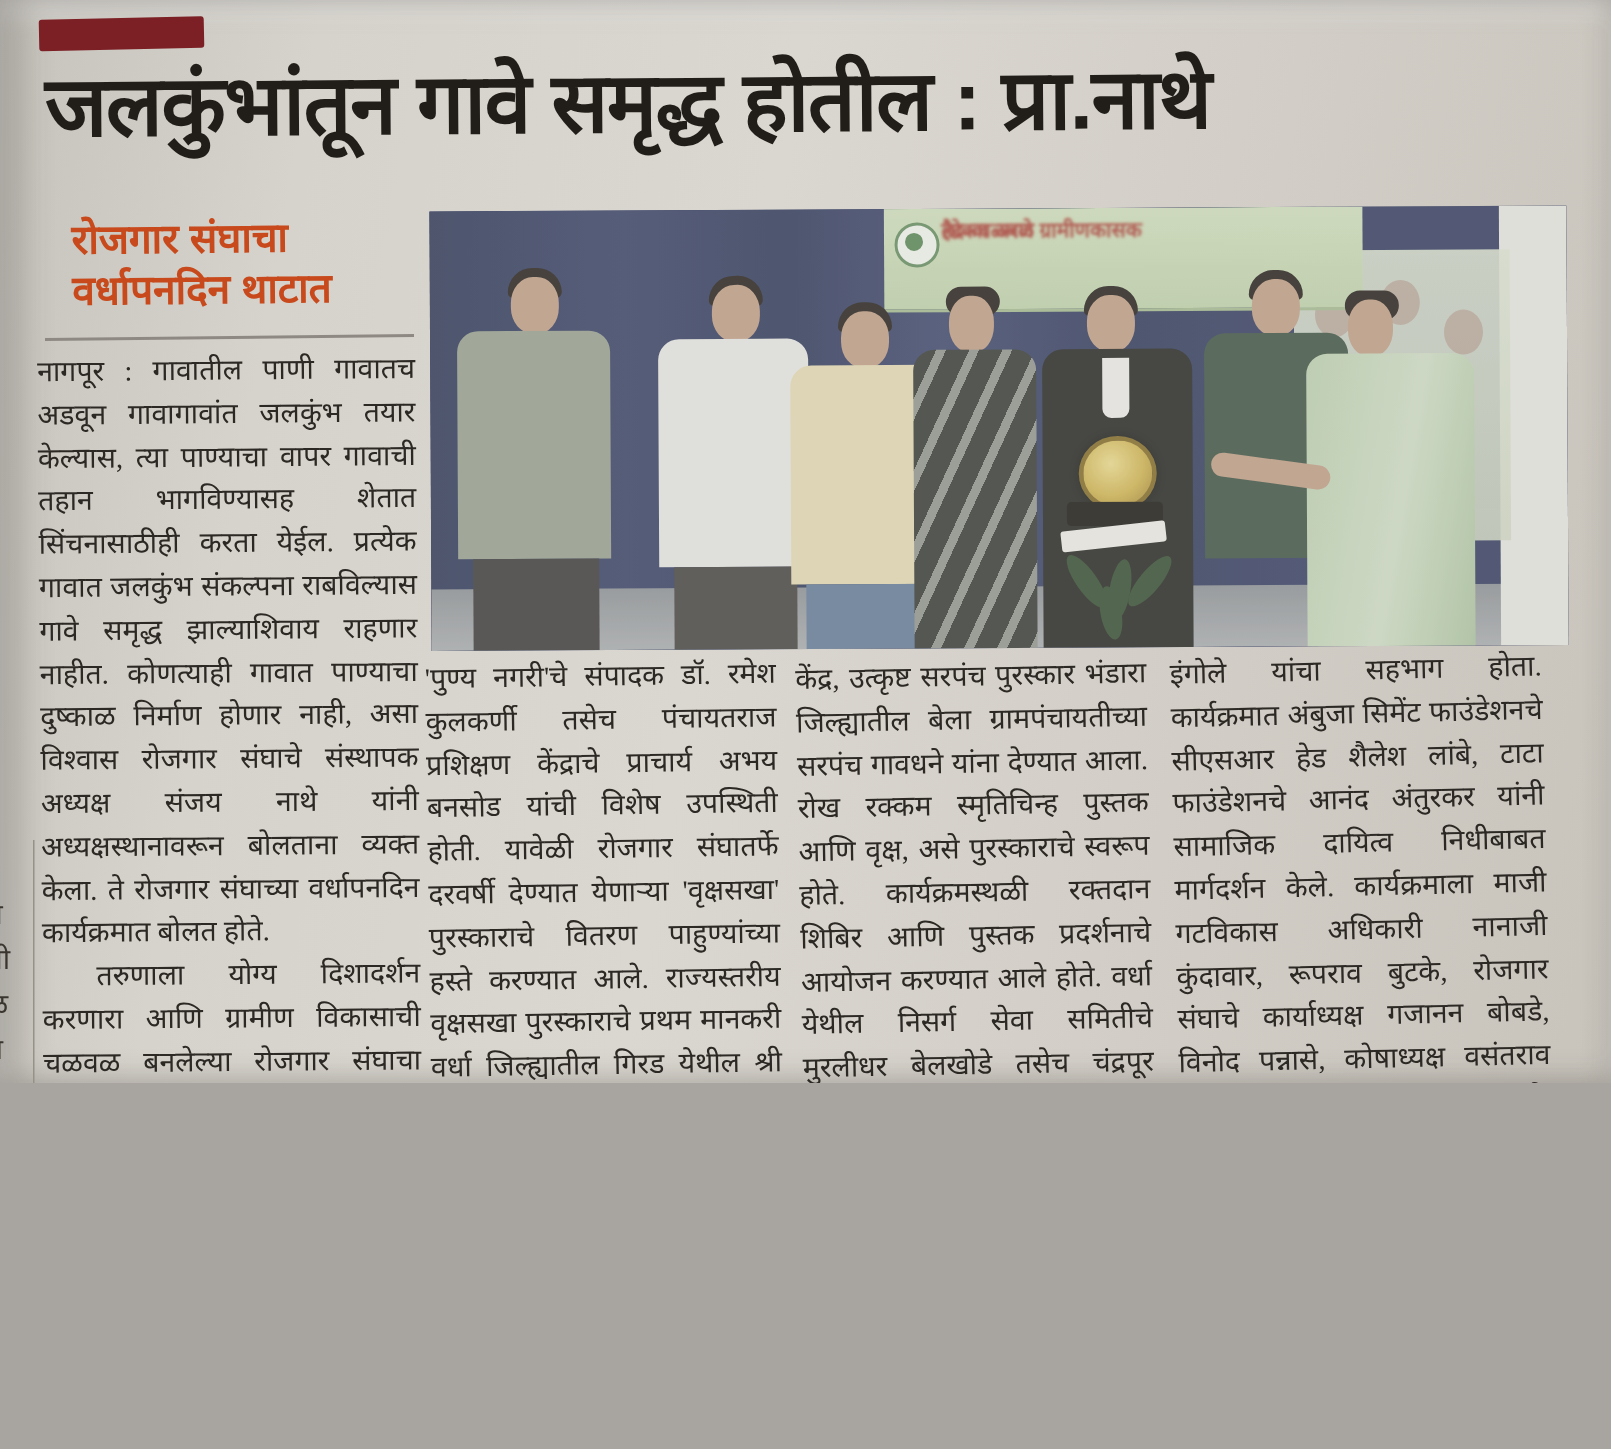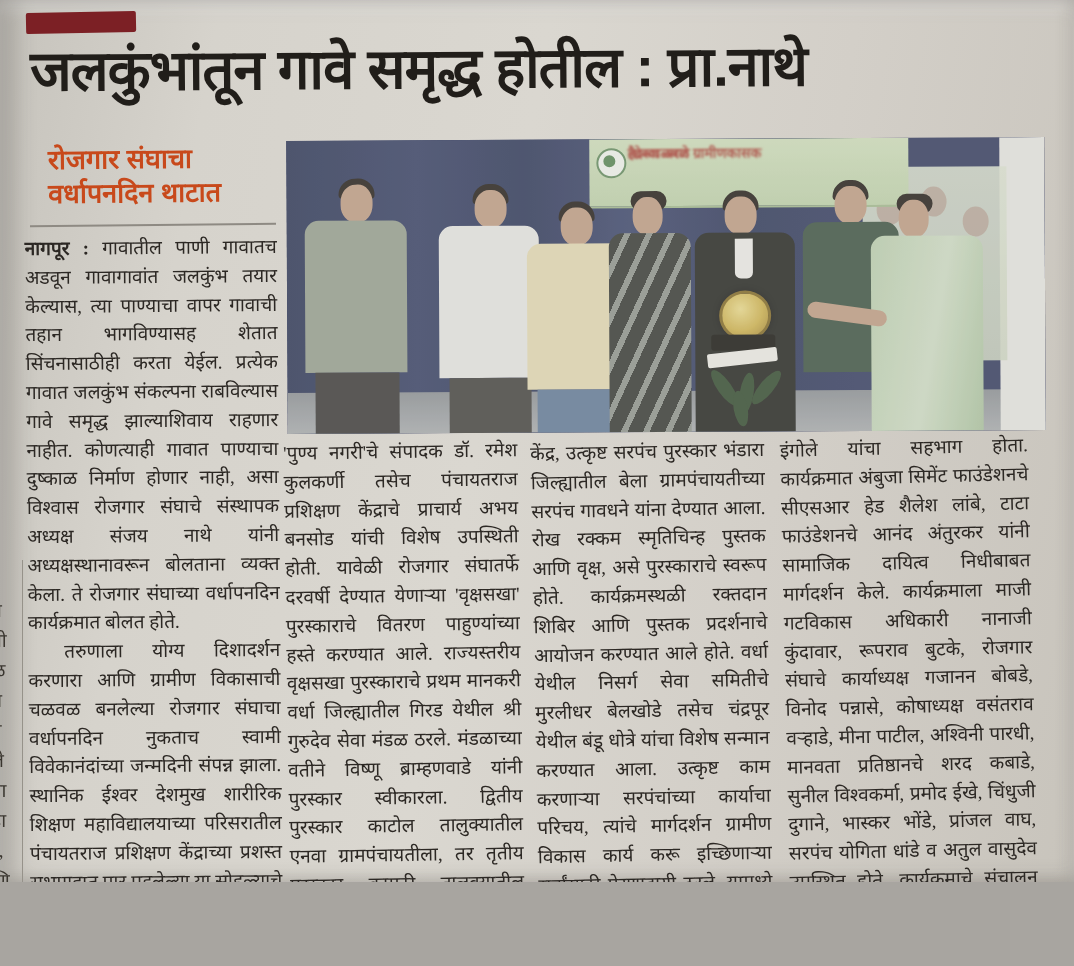--- a/index.html
+++ b/index.html
@@ -1,34 +1,34 @@
 <!DOCTYPE html>
 <html><head>
 <meta charset="utf-8">
 <style>
   html,body{margin:0;padding:0;background:#a8a5a0;}
-  .page{position:relative;width:1074px;height:882px;overflow:hidden;
+  .page{position:relative;width:1074px;height:722px;overflow:hidden;
     background:linear-gradient(100deg,#c6c3bc 0%,#d6d3cc 18%,#dad7d0 45%,#d3cfc8 70%,#c8c4bc 100%);
     font-family:"Liberation Serif",serif;color:#26231f;
     box-shadow:inset 14px 0 22px rgba(60,55,50,.25), inset -6px 0 14px rgba(60,55,50,.15), inset 0 10px 14px rgba(255,255,255,.4);}
   
   .maroon-bar{position:absolute;left:26px;top:12px;width:110px;height:21px;background:#7c2025;transform:rotate(-1.2deg);border-radius:2px;}
   .headline{position:absolute;left:30px;top:36px;width:1030px;margin:0;
     font-family:"Liberation Sans",sans-serif;font-weight:bold;font-size:56px;line-height:1.15;
     color:#211e1a;letter-spacing:-1px;transform:rotate(-.4deg);white-space:nowrap;}
   
   .subhead{position:absolute;left:48px;top:143px;width:220px;
     font-family:"Liberation Sans",sans-serif;font-weight:bold;font-size:27px;line-height:1.25;
     color:#c8491b;transform:rotate(-.6deg);}
   .subhead-rule{position:absolute;left:30px;top:224px;width:246px;border-top:2px solid #8e8a83;transform:rotate(-.6deg);}
   
   .col{position:absolute;font-size:19px;line-height:28.8px;text-align:justify;color:#2c2824;}
   .col p{margin:0;}
   .col p.indent{text-indent:36px;}
-  .dateline{font-weight:bold;margin-top:15px;}
+  .dateline{font-weight:normal;margin-top:15px;}
   .col1{left:28px;top:234px;width:252px;transform:rotate(-.5deg);}
   .col2{left:288px;top:438px;width:234px;transform:rotate(-.9deg);}
   .col3{left:536px;top:438px;width:234px;transform:rotate(-1.1deg);}
   .col4{left:786px;top:434px;width:248px;transform:rotate(-1.3deg);}
   
   .margin-strip{position:absolute;left:-9px;top:596px;width:24px;font-size:19px;line-height:30px;
     white-space:pre-line;color:#3a362f;overflow:hidden;height:360px;}
   .col-rule-left{position:absolute;left:22px;top:560px;height:406px;border-left:1.5px solid #96928a;}
   
   .rule-bottom-1{position:absolute;left:40px;top:938px;width:560px;height:18px;

